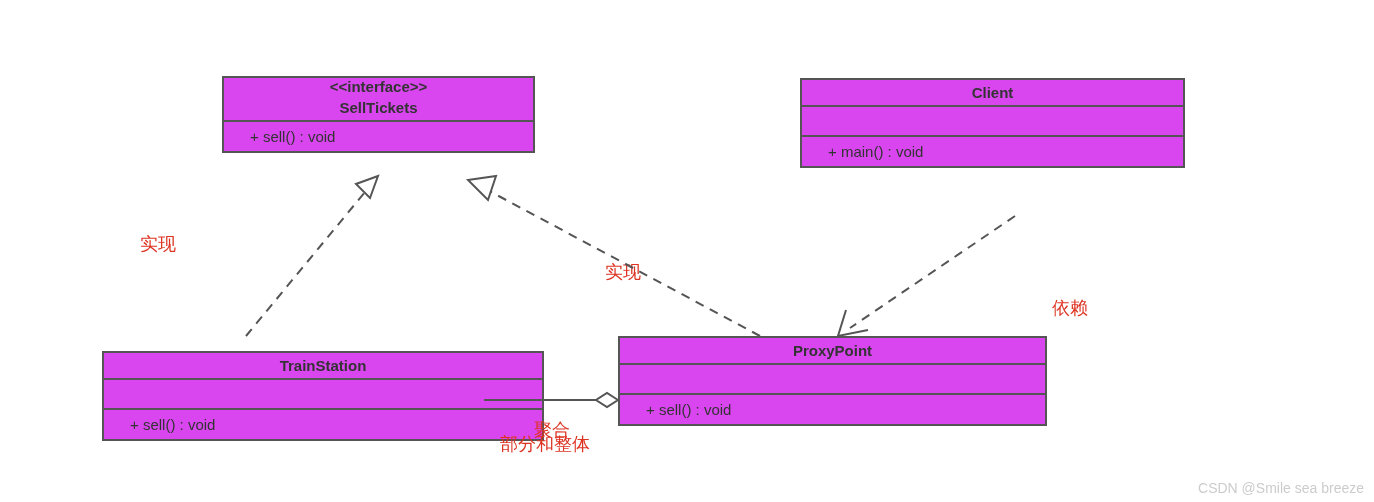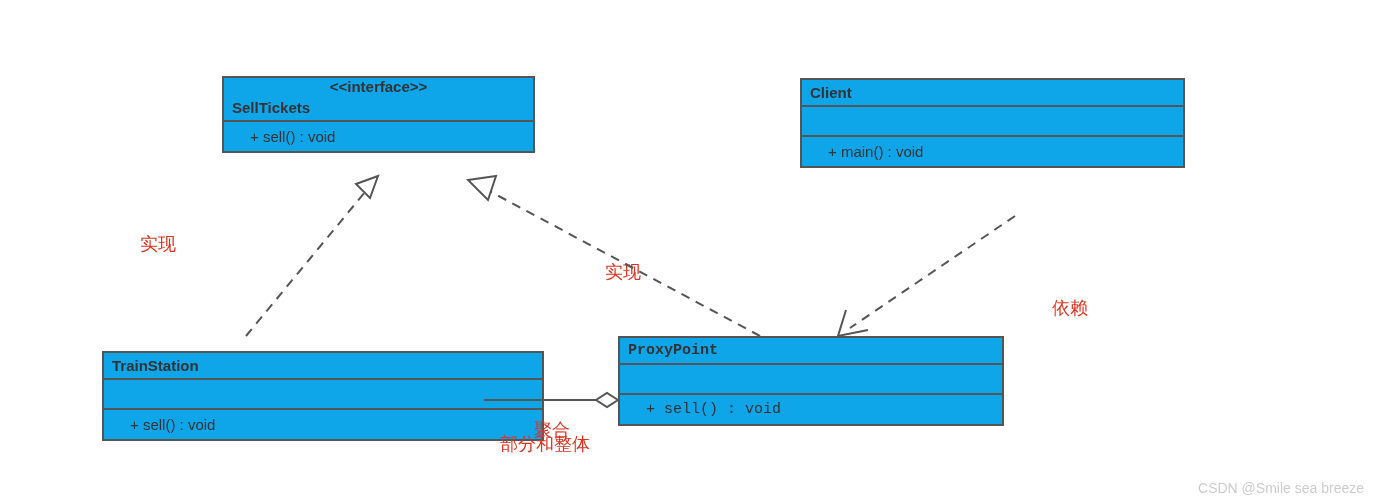--- a/index.html
+++ b/index.html
@@ -1,18 +1,18 @@
 <!DOCTYPE html>
 <html><head>
   <meta charset="utf-8">
   <style>
     * { margin:0; padding:0; box-sizing:border-box; }
     body { font-family: Arial, "Microsoft YaHei", sans-serif; width:1374px; height:502px; position:relative; background:#fff; }
-    .uml-box { position:absolute; border:2px solid #555; background:#0ea5e9; }
-    .uml-title { text-align:left; font-weight:bold; padding:4px 8px; font-size:15px; color:#333; }
+    .uml-box { position:absolute; border:2px solid #555; background:#d946ef; }
+    .uml-title { text-align:center; font-weight:bold; padding:4px 8px; font-size:15px; color:#333; }
     .uml-stereo { text-align:center; font-weight:bold; font-size:15px; color:#333; }
     .uml-sep { border-top:2px solid #555; }
     .uml-row { padding:6px 26px; font-size:15px; color:#333; min-height:28px; }
     .uml-empty { height:28px; }
     .annotation { position:absolute; color:#d32; font-size:18px; }
     .watermark { position:absolute; right:10px; bottom:6px; color:#ccc; font-size:14px; }
     svg.connectors { position:absolute; top:0; left:0; pointer-events:none; }
   </style>
 </head>
 <body>
@@ -33,21 +33,21 @@
 </div>
 
 <div class="uml-box" style="left:102px; top:340px; width:442px;margin-top:11px;">
   <div class="uml-title">TrainStation</div>
   <div class="uml-sep"></div>
   <div class="uml-row uml-empty"></div>
   <div class="uml-sep"></div>
   <div class="uml-row">+ sell() : void</div>
 </div>
 
-<div class="uml-box" style="left:618px; top:336px; width:386px;font-family:Liberation Mono, monospace;">
+<div class="uml-box" style="left:618px; top:336px; width:429px;">
   <div class="uml-title">ProxyPoint</div>
   <div class="uml-sep"></div>
   <div class="uml-row uml-empty"></div>
   <div class="uml-sep"></div>
   <div class="uml-row">+ sell() : void</div>
 </div>
 
 <div class="annotation" style="left:140px; top:232px;">实现</div>
 <div class="annotation" style="left:605px; top:260px;">实现</div>
 <div class="annotation" style="left:1052px; top:296px;">依赖</div>

